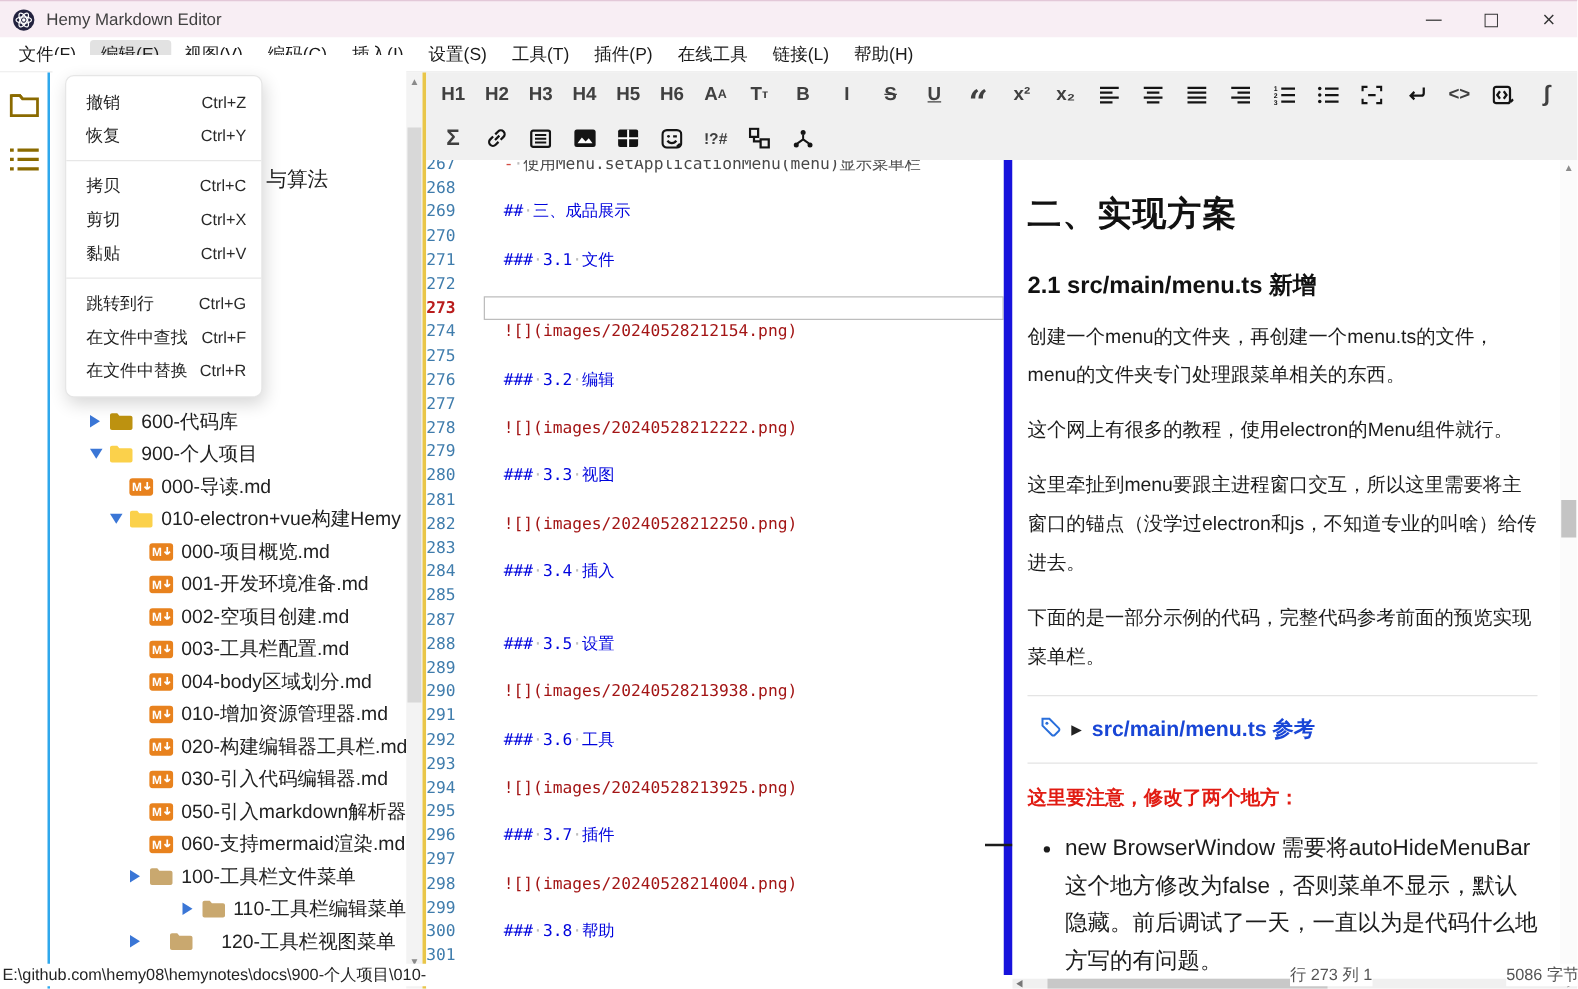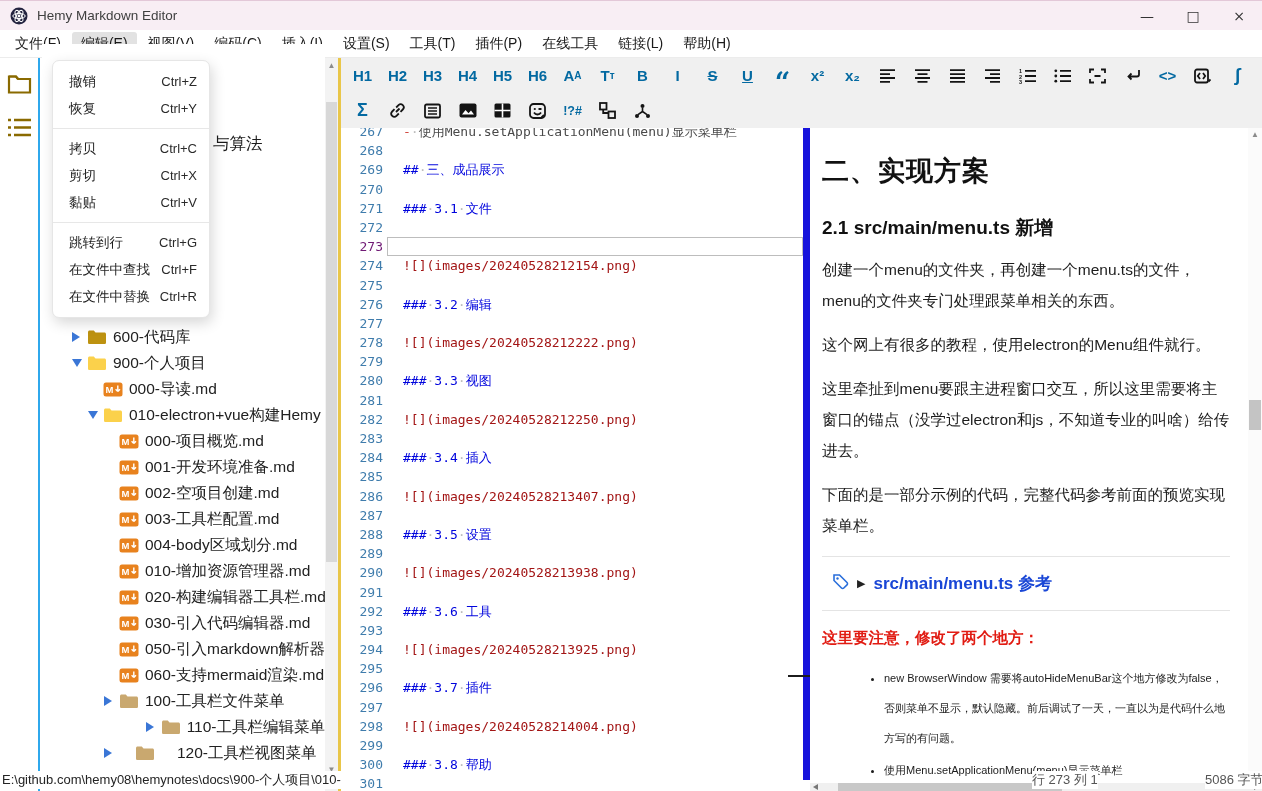--- a/index.html
+++ b/index.html
@@ -44,56 +44,56 @@
 
   
   #divider-yellow { position:absolute; left:338px; top:58px; width:3px; height:733px; background:var(--divider-yellow,#e9c649); }
   #divider-blue { position:absolute; left:803px; top:128px; width:7px; height:652px; background:var(--divider-blue,#1713dc); }
   #scroll-marker { position:absolute; left:788px; top:675px; width:22px; height:2px; background:#1c1c1c; }
 
   
   #toolbar { position:absolute; left:341px; top:58px; width:921px; height:70px; background:#f0f0f0; }
   .tb-row { height:35px; display:flex; align-items:center; padding-left:9px; gap:10px; }
   .tb-btn { width:25px; height:28px; display:flex; align-items:center; justify-content:center;
-    font-size:15px; font-weight:bold; color:#0369a1; }
+    font-size:15px; font-weight:bold; color:#404040; }
   .tb-btn svg { display:block; }
   .g-strike { text-decoration:line-through; }
   .g-under { text-decoration:underline; }
   .g-quote { font-family:"DejaVu Serif", serif; font-size:27px; line-height:8px; position:relative; top:7px; }
   .g-small { font-size:10px; }
   .g-big { font-size:18px; }
   .g-chars { font-size:12.5px; letter-spacing:0px; }
 
   
   #editor { position:absolute; left:341px; top:128px; width:462px; height:663px; background:#fff; overflow:hidden; }
   #editor-lines { margin-top:-6px; font-family:"DejaVu Sans Mono", monospace; font-size:13px; line-height:19.2px; }
   .ed-line { display:flex; height:19.2px; }
-  .ed-num { flex:0 0 46px; text-align:right; color:#3f7cac; padding-right:4px; }
-  .ed-num.cur { color:#701a75; font-weight:normal; }
+  .ed-num { flex:0 0 46px; text-align:left; color:#3f7cac; padding-right:4px; }
+  .ed-num.cur { color:#b91c1c; font-weight:bold; }
   .ed-code { flex:1; padding-left:16px; white-space:pre; }
   .ed-code.curline { outline:1px solid #bdbdbd; outline-offset:-1px; }
   .tok-head { color:var(--heading-blue,#0004dd); }
   .tok-img { color:var(--image-red,#a31515); }
   .tok-dash { color:#d24b42; }
   .tok-plain { color:#4a4a4a; }
   .ws { color:#bdbdbd; }
 
   
   #preview { position:absolute; left:810px; top:128px; width:438px; height:655px; background:#fff;
     overflow:hidden; padding:0 18px 0 12px; color:#1c1c1c; }
   .pv-h2 { font-size:27px; font-weight:bold; color:#111; margin-top:25px; letter-spacing:1px; }
   .pv-h3 { font-size:19px; font-weight:bold; color:#111; margin-top:26px; }
   .pv-p { font-size:15.5px; line-height:31px; margin-top:13px; }
   .pv-p-red { font-size:15.5px; font-weight:bold; color:var(--red-text,#e11b12); margin-top:17px; }
   .pv-details { margin-top:15px; border-top:1px solid #e4e4e4; border-bottom:1px solid #e4e4e4;
     padding:15px 0 15px 10px; display:flex; align-items:center; gap:8px; }
   .pv-details-label { color:var(--link-blue,#1946d6); font-weight:bold; font-size:17px; }
   .pv-details-arrow { font-size:11px; color:#222; }
   .pv-ul { margin:14px 0 0 30px; }
-  .pv-ul li { font-size:11px; line-height:30px; margin-bottom:2px;margin-left:32px; }
+  .pv-ul li { font-size:18px; line-height:30px; margin-bottom:2px; }
 
   
   #pv-vscroll { position:absolute; left:1248px; top:128px; width:14px; height:655px; background:#fbfbfb; }
   #pv-vthumb { position:absolute; left:1px; top:272px; width:12px; height:30px; background:#c4c4c4; }
   #pv-hscroll { position:absolute; left:810px; top:783px; width:452px; height:8px; background:#f0f0f0; }
   #pv-hthumb { position:absolute; left:28px; top:0; width:224px; height:8px; background:#c8c8c8; }
   .h-arrow { position:absolute; top:1px; width:0; height:0; }
   #h-arrow-l { left:3px; border-right:5px solid #777; border-top:3px solid transparent; border-bottom:3px solid transparent; }
   #h-arrow-r { right:3px; border-left:5px solid #777; border-top:3px solid transparent; border-bottom:3px solid transparent; }
 
@@ -558,24 +558,20 @@
           <span class="ed-num">283</span>
           <span class="ed-code"></span>
         </div>
         <div class="ed-line">
           <span class="ed-num">284</span>
           <span class="ed-code"><span class="tok-head">###<span class="ws">·</span>3.4<span class="ws">·</span>插入</span></span>
         </div>
         <div class="ed-line">
           <span class="ed-num">285</span>
           <span class="ed-code"></span>
-        </div>
-        <div class="ed-line">
-          <span class="ed-num">286</span>
-          <span class="ed-code"><span class="tok-img">![](images/20240528213407.png)</span></span>
         </div>
         <div class="ed-line">
           <span class="ed-num">287</span>
           <span class="ed-code"></span>
         </div>
         <div class="ed-line">
           <span class="ed-num">288</span>
           <span class="ed-code"><span class="tok-head">###<span class="ws">·</span>3.5<span class="ws">·</span>设置</span></span>
         </div>
         <div class="ed-line">

